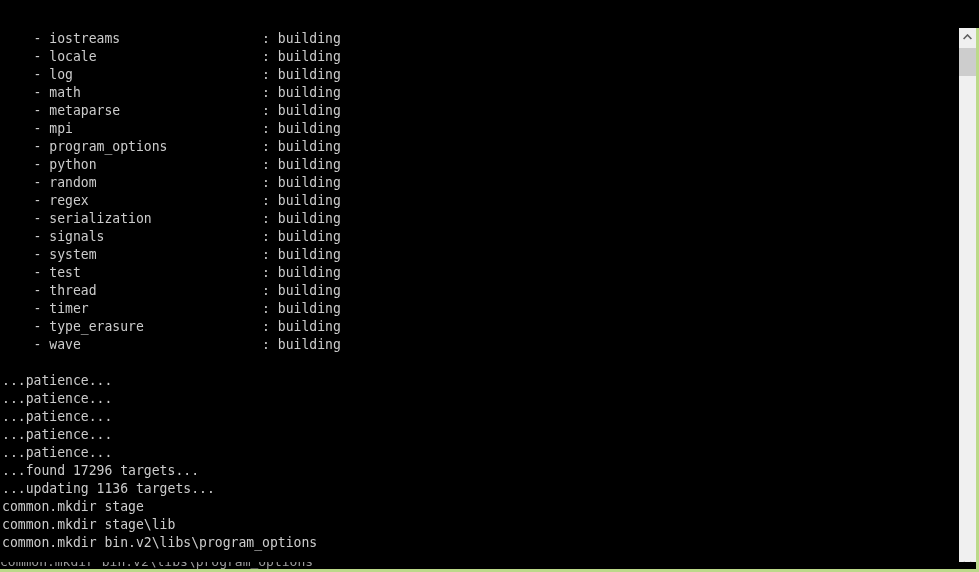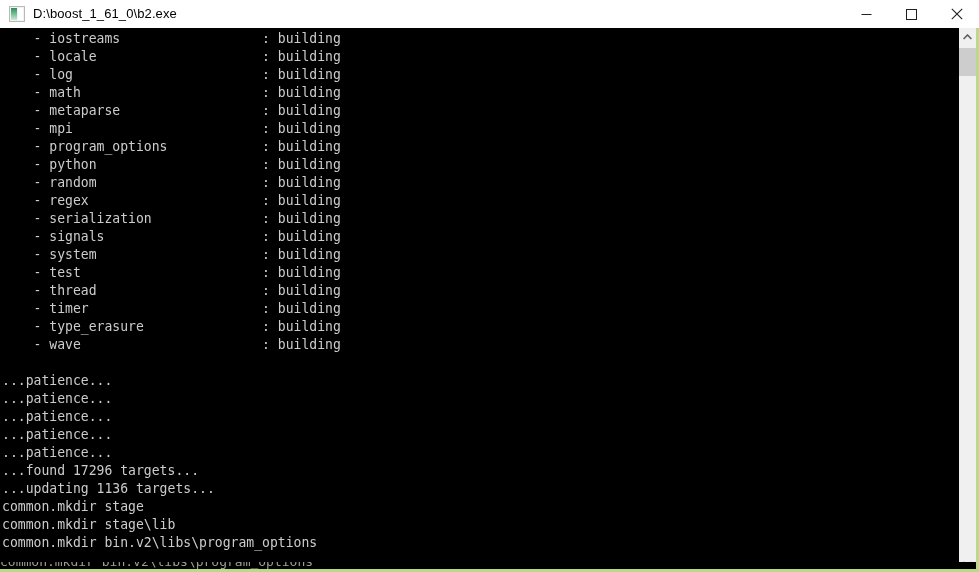--- a/index.html
+++ b/index.html
@@ -183,46 +183,20 @@
     width: 17px;
     height: 510px;
     background: #f0f0f0;
   }
 </style>
 </head>
 <body>
 
 <div id="window">
 
-  <div id="titlebar">
-    <div id="app-icon">
-      <div class="ic-left"></div>
-      <div class="ic-right"></div>
-    </div>
-    <div id="title-text">D:\boost_1_61_0\b2.exe</div>
-
-    <div id="win-controls">
-      <button class="win-btn" title="Minimize">
-        <svg width="11" height="11" viewBox="0 0 11 11">
-          <line x1="0.5" y1="5.5" x2="10.5" y2="5.5" stroke="#202020" stroke-width="1"></line>
-        </svg>
-      </button>
-      <button class="win-btn" title="Maximize">
-        <svg width="11" height="11" viewBox="0 0 11 11">
-          <rect x="0.5" y="0.5" width="10" height="10" fill="none" stroke="#202020" stroke-width="1"></rect>
-        </svg>
-      </button>
-      <button class="win-btn" title="Close">
-        <svg width="12" height="12" viewBox="0 0 12 12">
-          <line x1="0.8" y1="0.8" x2="11.2" y2="11.2" stroke="#202020" stroke-width="1.1"></line>
-          <line x1="11.2" y1="0.8" x2="0.8" y2="11.2" stroke="#202020" stroke-width="1.1"></line>
-        </svg>
-      </button>
-    </div>
-  </div>
 
   <div id="console">
     <pre id="console-text">    - iostreams                  : building
     - locale                     : building
     - log                        : building
     - math                       : building
     - metaparse                  : building
     - mpi                        : building
     - program_options            : building
     - python                     : building

